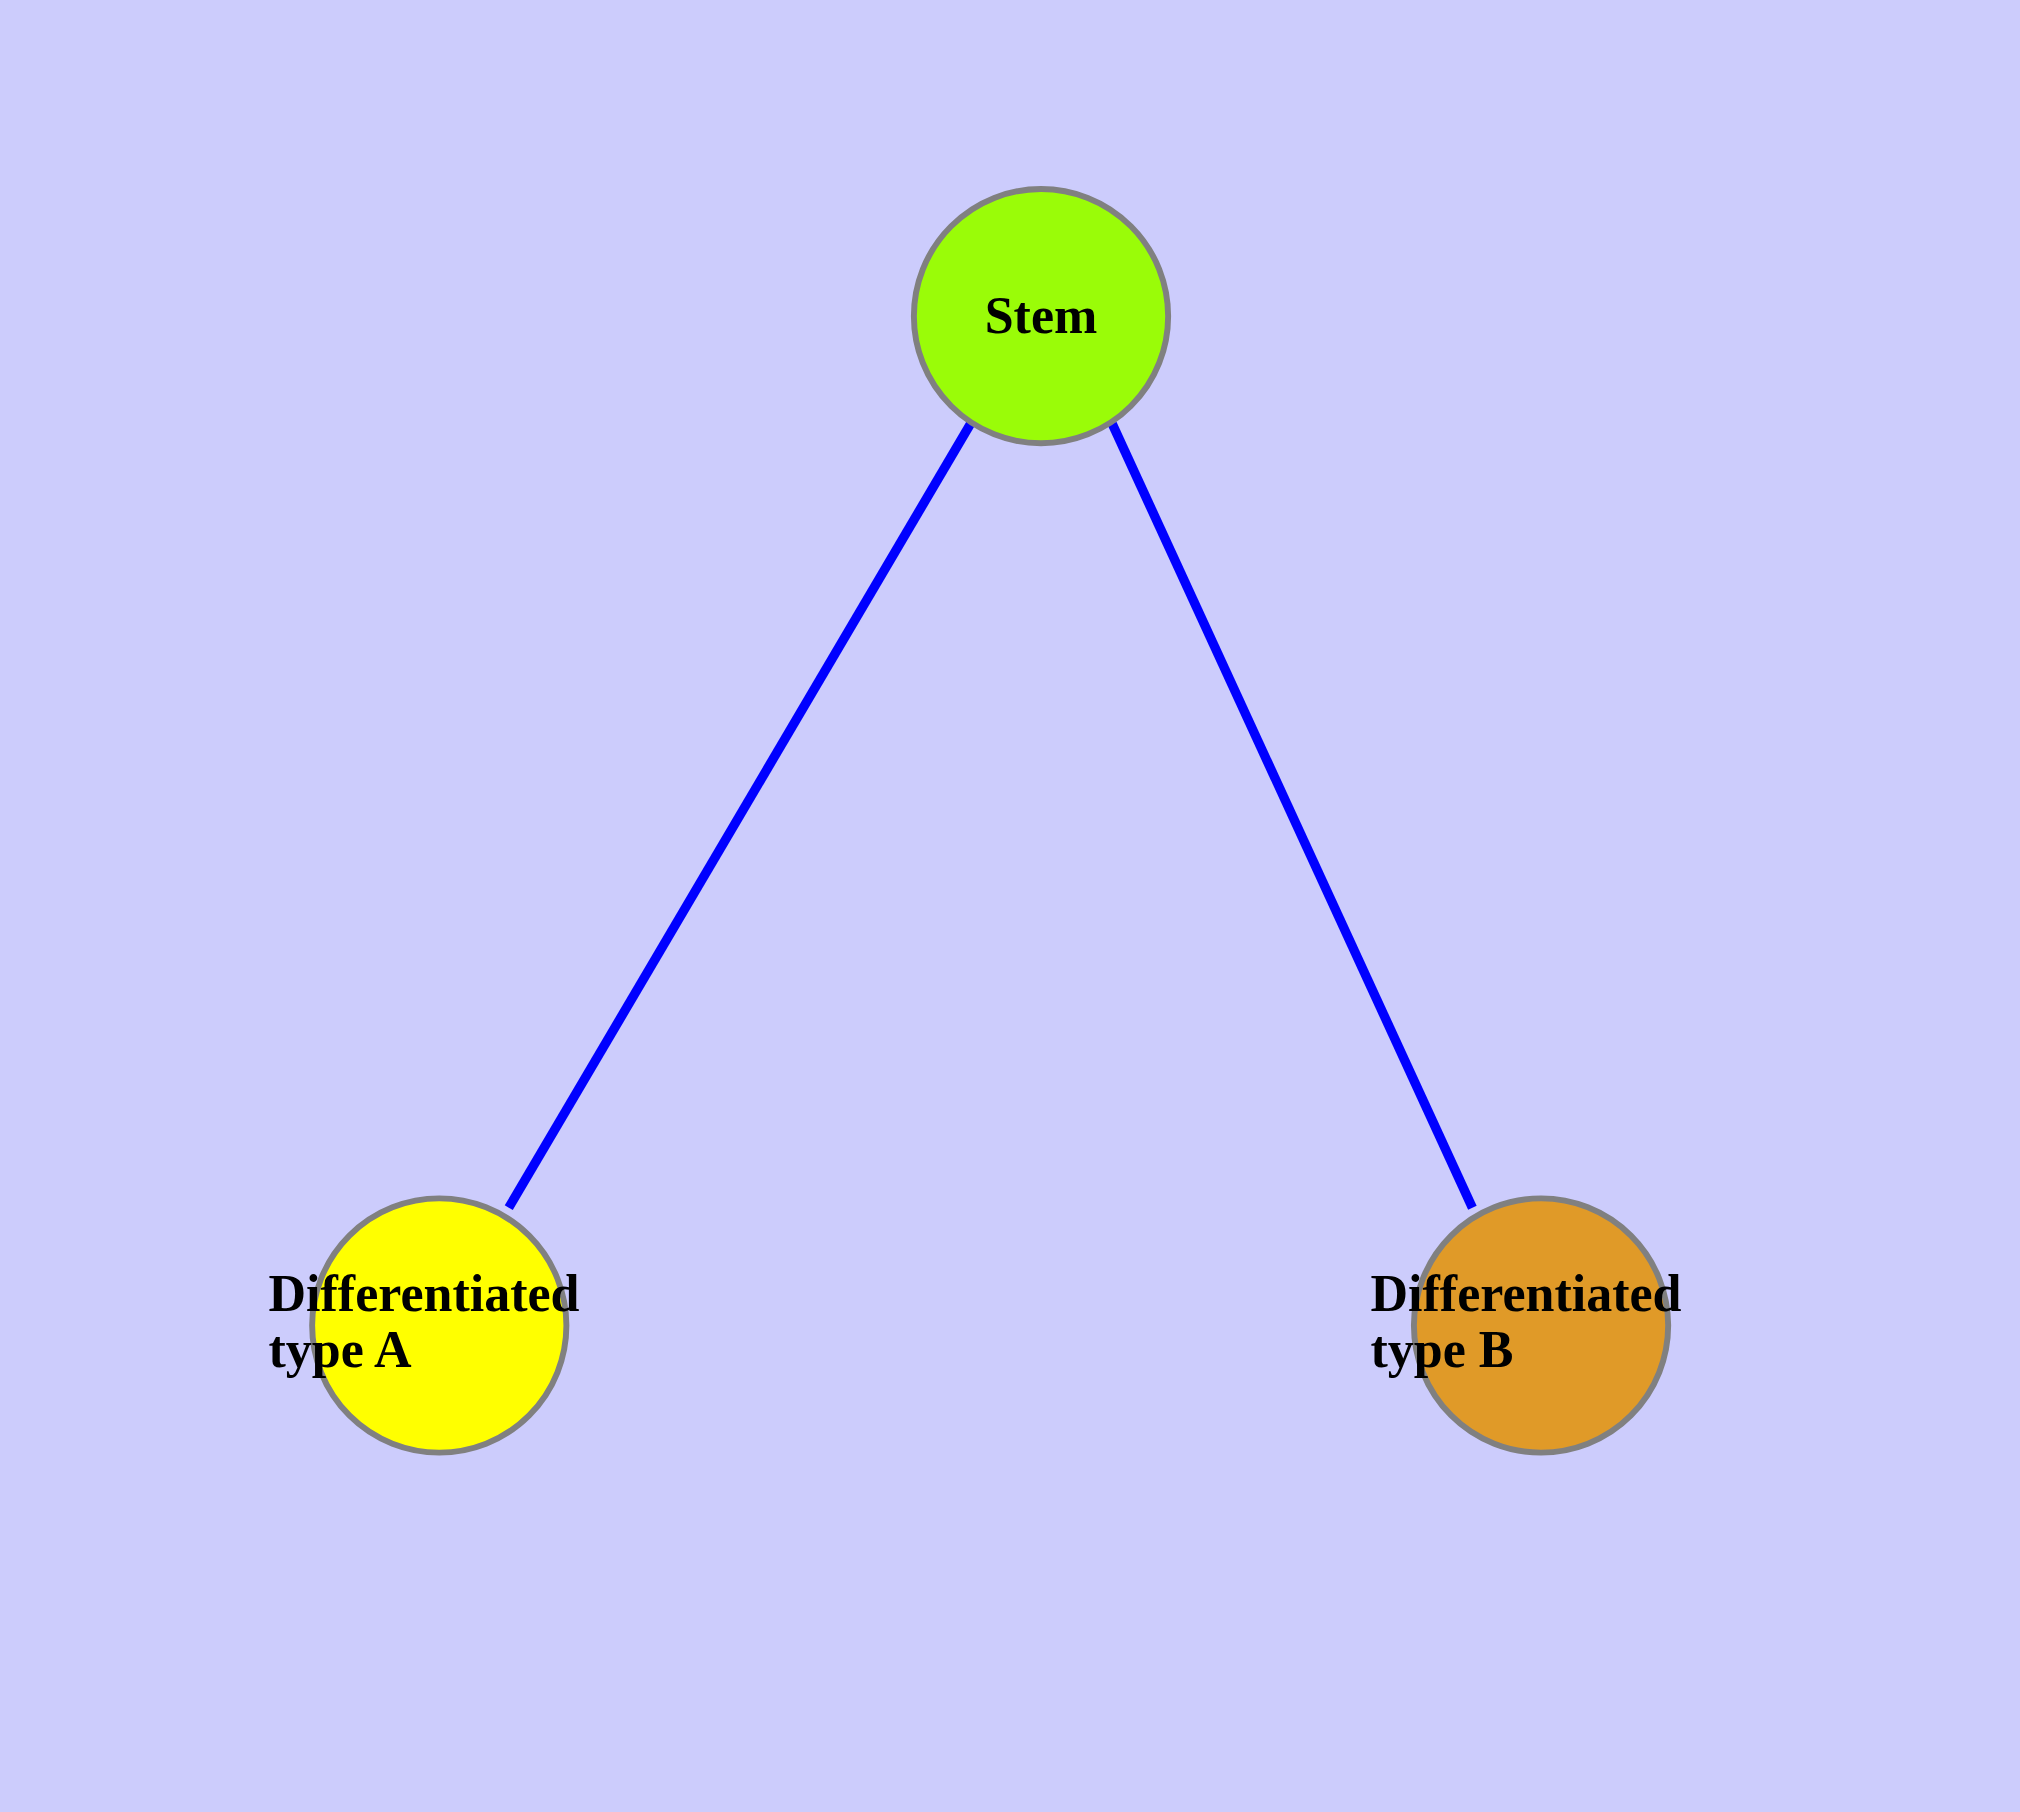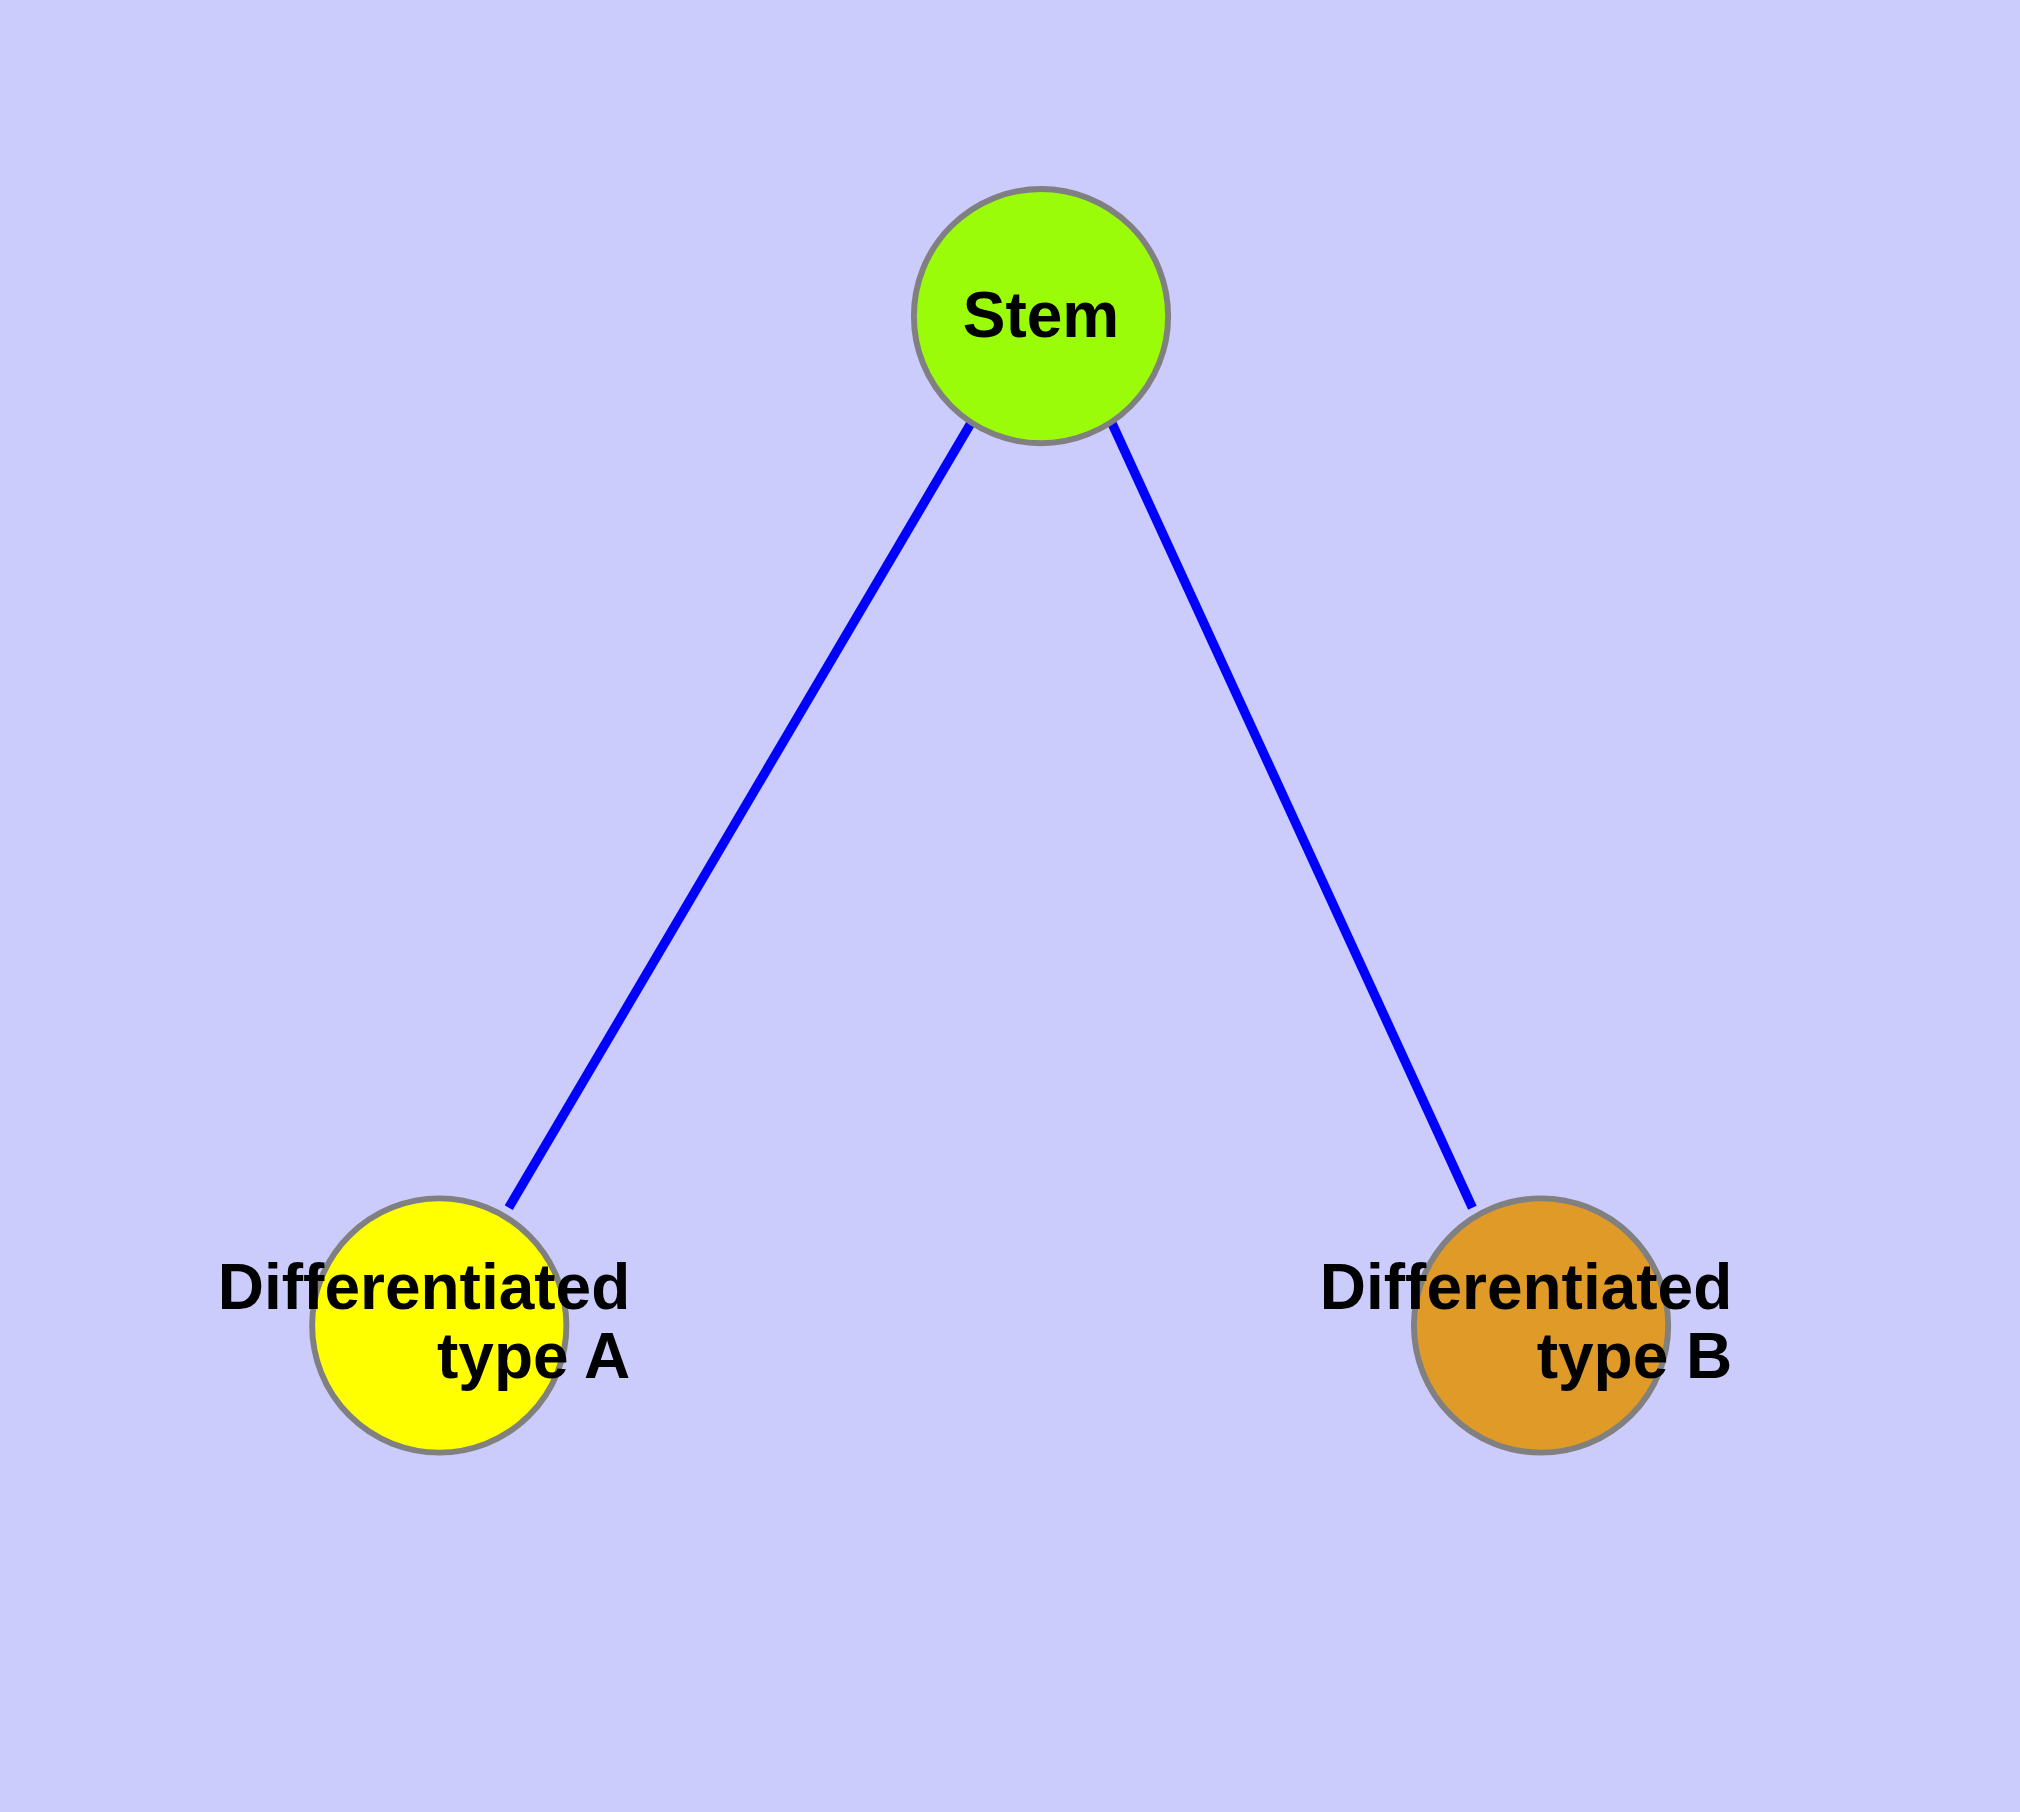--- a/index.html
+++ b/index.html
@@ -22,25 +22,25 @@
     position: absolute;
     left: 0;
     top: 0;
     width: 2021px;
     height: 1812px;
     display: block;
   }
   .node-label {
     position: absolute;
     color: #000000;
-    font-family: Liberation Sans, sans-serif;
+    font-family: Liberation Serif, serif;
     font-weight: bold;
-    font-size: 64px;
+    font-size: 52px;
     line-height: 1.08;
-    text-align: right;
+    text-align: left;
     white-space: pre;
     pointer-events: none;
     transform: translate(-50%, -50%);
   }
 </style>
 </head>
 <body>
 
 <div id="canvas" style="width: 2021px; height: 1812px; background: rgb(204, 204, 252);">
 

